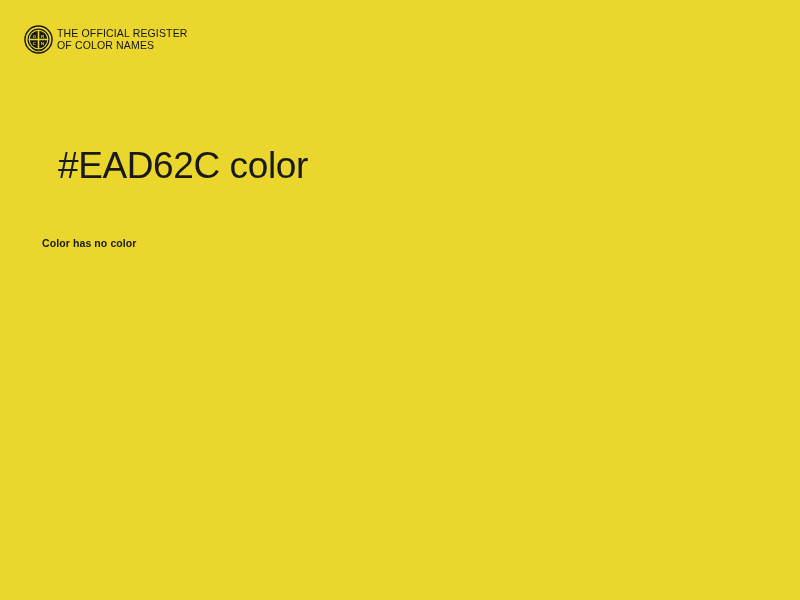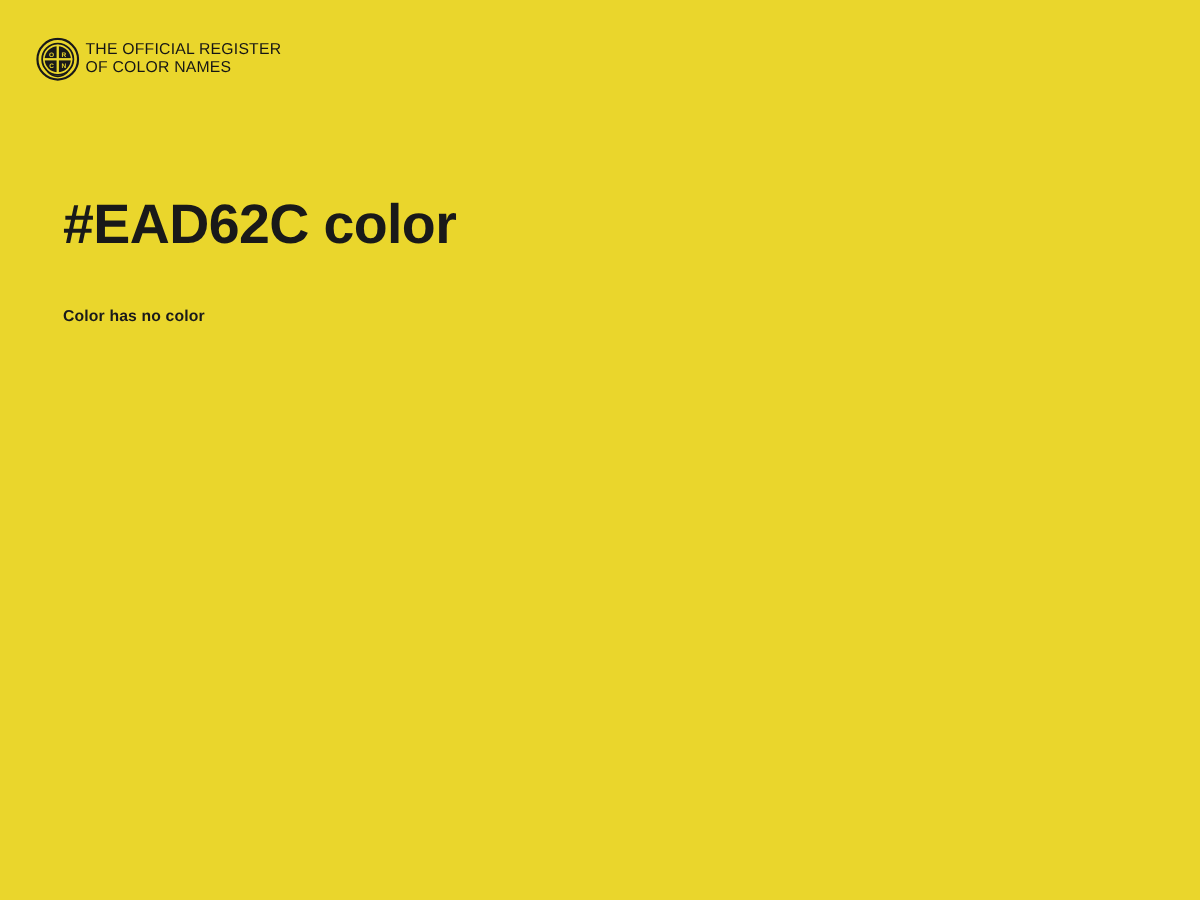--- a/index.html
+++ b/index.html
@@ -48,25 +48,25 @@
   }
 
   
   .content {
     position: absolute;
     left: 42px;
     top: 128px;
     width: 716px;
   }
   .color-title {
-    margin: 0;
+    margin: 16px;
     color: #191919;
     font-size: 37px;
     line-height: 44px;
-    font-weight: bold;
+    font-weight: normal;
     letter-spacing: -0.4px;
     white-space: nowrap;
   }
   .color-subtitle {
     margin: 0;
     padding-top: 32px;
     color: #1a1a1a;
     font-size: 10.5px;
     line-height: 14px;
     font-weight: bold;

